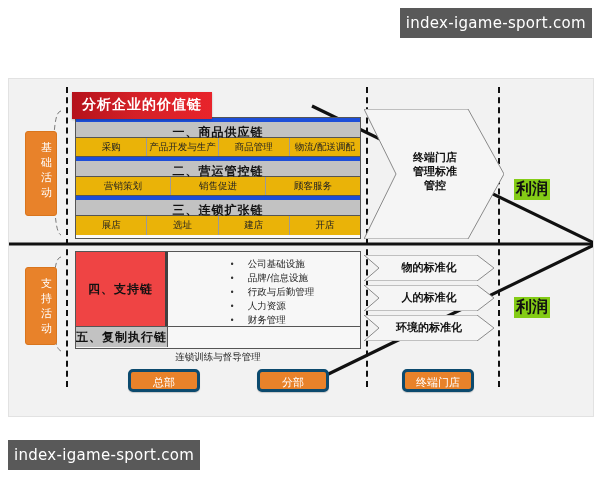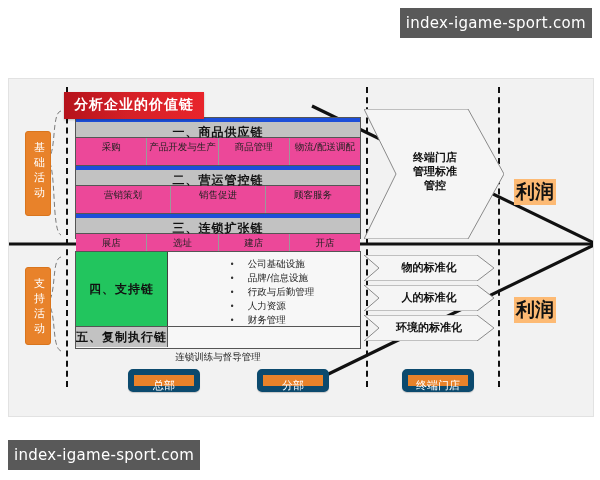--- a/index.html
+++ b/index.html
@@ -43,30 +43,30 @@
   .sidelabel{
     position:absolute;
     width:26px;
     background:#e8822a;
     border:1px solid #d9751d;
     border-radius:3px;
     color:#ffffff;
     font-size:11px;
     line-height:15px;
     text-align:center;
-    padding:8px 8px;
+    padding:8px 15px;
     box-sizing:border-box;
     font-weight:normal;
   }
   .sidelabel span{display:block;}
 
   
   .redtitle{
     position:absolute;
-    left:64px; top:92px;
+    left:72px; top:92px;
     padding:4px 10px 5px 10px;
     background:linear-gradient(90deg,#b5121b 0%,#d42027 45%,#e8242b 100%);
     color:#ffffff;
     font-size:14px;
     font-weight:bold;
     letter-spacing:1px;
     box-shadow:0 1px 2px rgba(0,0,0,.25);
   }
 
   
@@ -85,23 +85,23 @@
     font-weight:bold;
     font-size:12px;
     color:#111;
     letter-spacing:1px;
     height:20px;
     line-height:20px;
   }
   .subRow{
     box-sizing:border-box;
     display:flex;
-    height:28px;
+    height:19px;
     border-bottom:1px solid #555;
-    background:#ec4899;
+    background:#eab308;
   }
   .subRow:last-child{border-bottom:none;}
   .subCell{
     flex:1;
     box-sizing:border-box;
     border-right:1px solid #9a9a9a;
     font-size:9.5px;
     color:#222;
     text-align:center;
     line-height:18px;
@@ -119,22 +119,22 @@
   }
   .supportRow{
     display:flex;
     box-sizing:border-box;
     height:75px;
     border-bottom:1px solid #555;
   }
   .supportLabel{
     width:92px;
     box-sizing:border-box;
-    background:#22c55e;
-    border-right:1px solid #404040;
+    background:#ef4444;
+    border-right:3px solid #404040;
     font-size:12px;
     font-weight:bold;
     letter-spacing:1px;
     color:#111;
     display:flex;
     align-items:center;
     justify-content:center;
   }
   .bulletArea{
     flex:1;
@@ -194,34 +194,34 @@
     color:#111;
     font-weight:bold;
     text-align:center;
     white-space:nowrap;
     line-height:14px;
   }
 
   
   .profit{
     position:absolute;
-    font-size:19px;
-    font-weight:bold;
-    color:#111;
-    background:#fdba74;
+    font-size:16px;
+    font-weight:bold;
+    color:#111;
+    background:#84cc16;
     padding:0 2px;
     white-space:nowrap;
   }
 
   
   .pill{
     position:absolute;
     box-sizing:border-box;
     background:#e8822a;
-    border:6px solid #0c4a6e;
+    border:3px solid #0c4a6e;
     border-radius:5px;
     color:#ffffff;
     font-size:11px;
     text-align:center;
     line-height:21px;
     height:23px;
     width:72px;
     box-shadow:0 1px 1px rgba(0,0,0,.18);
   }
 

